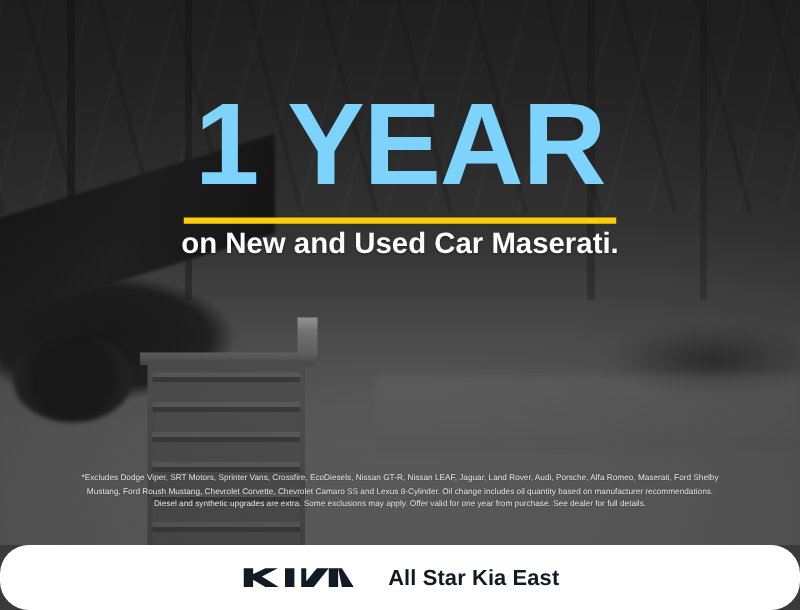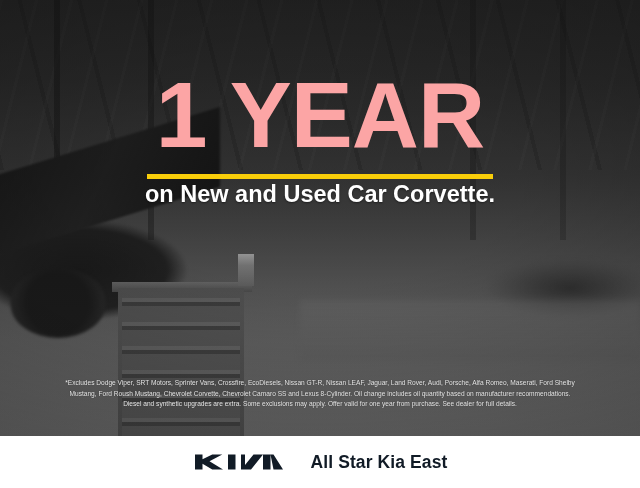--- a/index.html
+++ b/index.html
@@ -155,21 +155,21 @@
   .content {
     position: absolute;
     inset: 0 0 52px 0;
     display: flex;
     flex-direction: column;
     align-items: center;
   }
 
   .headline-year {
     margin-top: 74px;
-    color: #fca5a5;
+    color: #7dd3fc;
     font-size: 93px;
     line-height: .9;
     font-weight: bold;
     letter-spacing: -1px;
     white-space: nowrap;
   }
 
   .headline-sub {
     color: #ffffff;
     font-weight: bold;
@@ -215,20 +215,21 @@
     position: absolute;
     left: 0;
     right: 0;
     bottom: 0;
     height: 52px;
     background: #ffffff;
     display: flex;
     align-items: center;
     justify-content: center;
     gap: 26px;
+    border-radius: 23px;
   }
   .kia-logo { display: block; }
   .dealer-name {
     color: #111b26;
     font-size: 17.5px;
     font-weight: bold;
     letter-spacing: .1px;
   }
 </style>
 </head>
@@ -248,21 +249,21 @@
     <div class="chest-top"></div>
     <div class="tool-chest"></div>
     <div class="oil-bottle"></div>
     <div class="photo-layer bg-vignette"></div>
     <div class="photo-layer bg-tint"></div>
   </div>
 
   <div class="content">
     <div class="headline-year">1 YEAR</div>
     <div class="divider"></div>
-    <div class="tagline" style="margin-top:0">on New and Used Car Corvette.</div>
+    <div class="tagline" style="margin-top:0">on New and Used Car Maserati.</div>
   </div>
 
   <div class="disclaimer">
     <div>*Excludes Dodge Viper, SRT Motors, Sprinter Vans, Crossfire, EcoDiesels, Nissan GT-R, Nissan LEAF, Jaguar, Land Rover, Audi, Porsche, Alfa Romeo, Maserati, Ford Shelby</div>
     <div>Mustang, Ford Roush Mustang, Chevrolet Corvette, Chevrolet Camaro SS and Lexus 8-Cylinder. Oil change includes oil quantity based on manufacturer recommendations.</div>
     <div>Diesel and synthetic upgrades are extra. Some exclusions may apply. Offer valid for one year from purchase. See dealer for full details.</div>
   </div>
 
   <div class="footer">
     <svg class="kia-logo" width="92" height="24" viewBox="0 0 184 48" aria-hidden="true">

